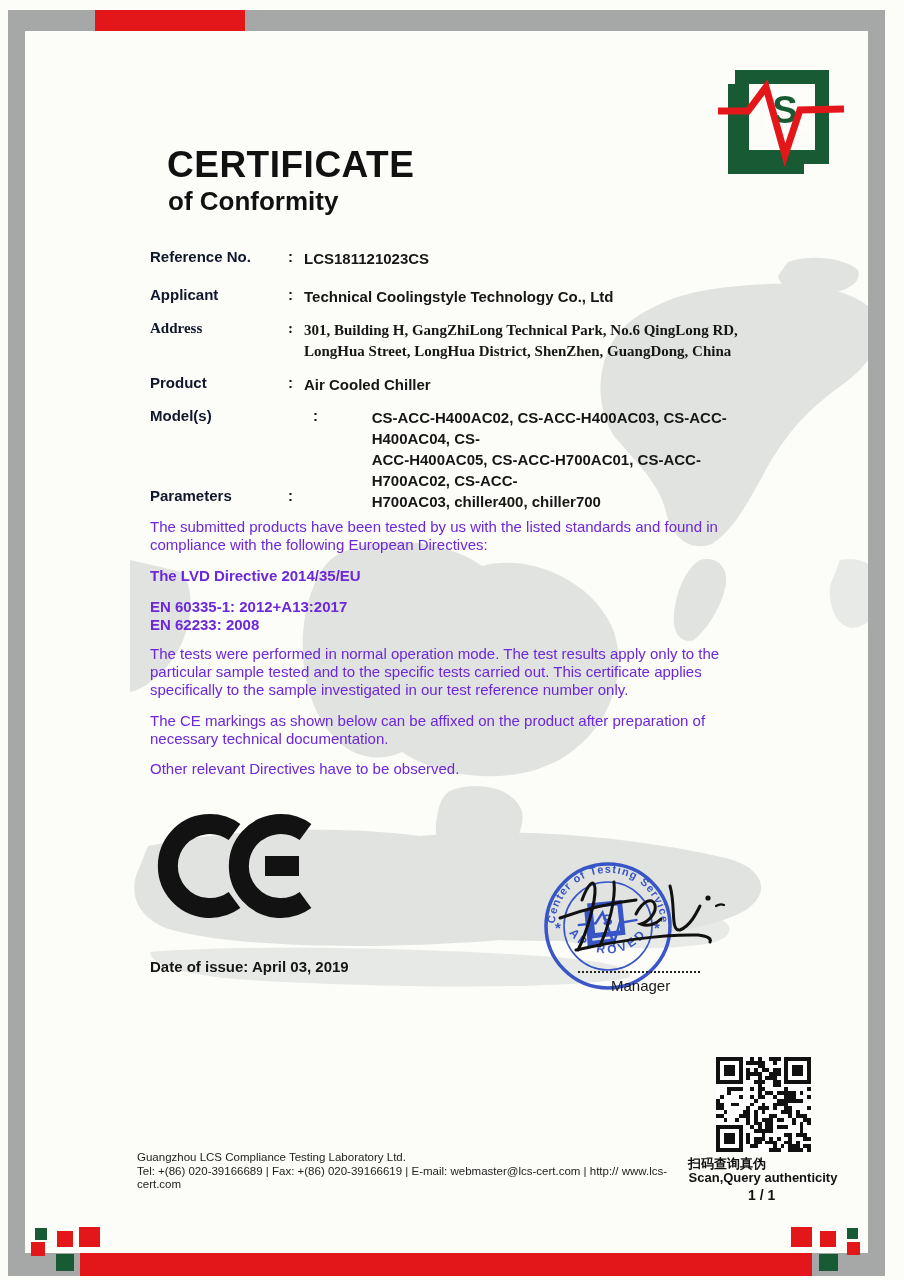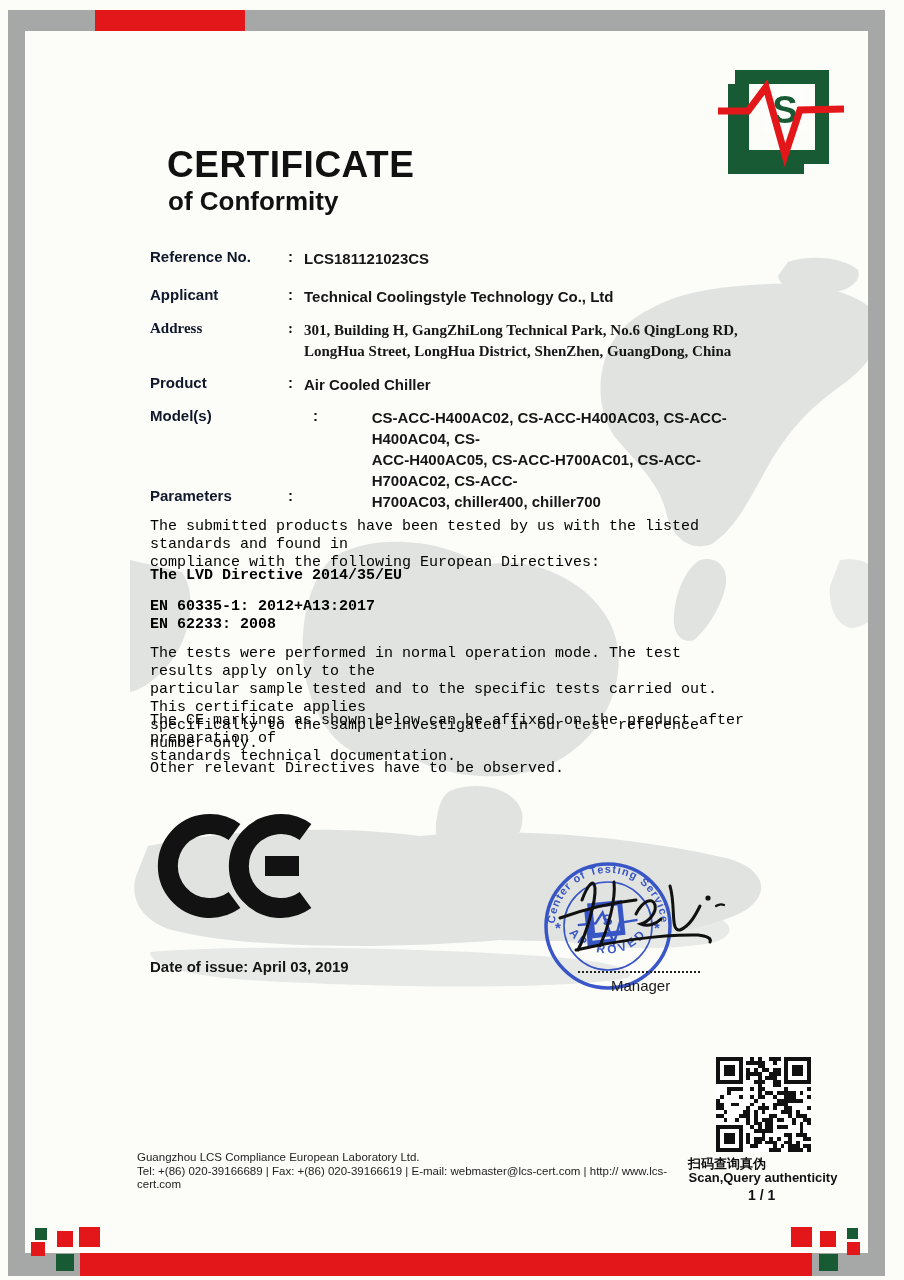--- a/index.html
+++ b/index.html
@@ -11,21 +11,21 @@
   .bar{position:absolute;background:#a5a8a6;}
   .red{background:#e3171a;}
   .sq{position:absolute;}
   
   .title1{font-size:37px;font-weight:bold;color:#111;letter-spacing:0.5px;}
   .title2{font-size:26px;font-weight:bold;color:#111;}
   .fieldrow{position:absolute;left:150px;width:620px;display:flex;}
   .flabel{width:138px;font-size:15px;font-weight:bold;color:#0f172a;}
   .fcolon{width:16px;font-size:15px;font-weight:bold;color:#161616;}
   .fvalue{width:466px;font-size:15px;font-weight:bold;color:#161616;line-height:21px;}
-  .para{position:absolute;left:150px;width:600px;font-size:15px;color:#000000;line-height:18px;font-family:Liberation Mono, monospace;}
+  .para{position:absolute;left:150px;width:600px;font-size:15px;color:#6d28d9;line-height:18px;}
   .parab{font-weight:bold;}
   .footer-line{font-size:11.5px;color:#222;line-height:13.5px;}
   .qr-caption-zh{font-size:13px;font-weight:bold;color:#111;text-align:left;}
   .qr-caption-en{font-size:13px;font-weight:bold;color:#111;text-align:center;}
   .pageno{font-size:14px;font-weight:bold;color:#111;}
   .manager{font-size:15px;color:#1a1a1a;}
   .dashline{position:absolute;border-top:2px dotted #222;}
   svg{display:block;}
 </style>
 </head>
@@ -114,21 +114,21 @@
 
   <div class="para pre" style="top:518px;">The submitted products have been tested by us with the listed standards and found in
 compliance with the following European Directives:</div>
   <div class="para parab" style="top:567px;">The LVD Directive 2014/35/EU</div>
   <div class="para parab" style="top:598px;">EN 60335-1: 2012+A13:2017</div>
   <div class="para parab" style="top:616px;">EN 62233: 2008</div>
   <div class="para pre" style="top:645px;">The tests were performed in normal operation mode. The test results apply only to the
 particular sample tested and to the specific tests carried out. This certificate applies
 specifically to the sample investigated in our test reference number only.</div>
   <div class="para pre" style="top:712px;">The CE markings as shown below can be affixed on the product after preparation of
-standards technical documentation.</div>
+necessary technical documentation.</div>
   <div class="para" style="top:760px;">Other relevant Directives have to be observed.</div>
 
   <svg class="abs" style="left:145px;top:810px;" width="170" height="112" viewBox="0 0 170 112">
     <path d="M 89.5 22 A 42 42 0 1 0 89.5 90" fill="none" stroke="#121212" stroke-width="20"></path>
     <path d="M 160.5 22 A 42 42 0 1 0 160.5 90" fill="none" stroke="#121212" stroke-width="20"></path>
     <path d="M 120 56 H 154" fill="none" stroke="#121212" stroke-width="20"></path>
   </svg>
 
   <div class="abs parab" style="left:150px;top:958px;font-size:15px;color:#161616;">Date of issue: April 03, 2019</div>
 
@@ -377,17 +377,17 @@
         <rect x="0" y="18" width="7" height="7"></rect>
         <rect x="1" y="19" width="5" height="5" fill="#fff"></rect>
         <rect x="2" y="20" width="3" height="3"></rect>
       </g>
   </svg>
   <div class="abs qr-caption-zh" style="left:688px;top:1155px;width:150px;">扫码查询真伪</div>
   <div class="abs qr-caption-en" style="left:688px;top:1170px;width:150px;">Scan,Query authenticity</div>
   <div class="abs pageno" style="left:748px;top:1187px;">1 / 1</div>
 
   <div class="abs" style="left:137px;top:1151px;width:560px;">
-    <div class="footer-line">Guangzhou LCS Compliance European Laboratory Ltd.</div>
+    <div class="footer-line">Guangzhou LCS Compliance Testing Laboratory Ltd.</div>
     <div class="footer-line">Tel: +(86) 020-39166689  |  Fax: +(86) 020-39166619  |  E-mail: webmaster@lcs-cert.com  |  http:// www.lcs-cert.com</div>
   </div>
 
 </div>
 
 </body></html>

